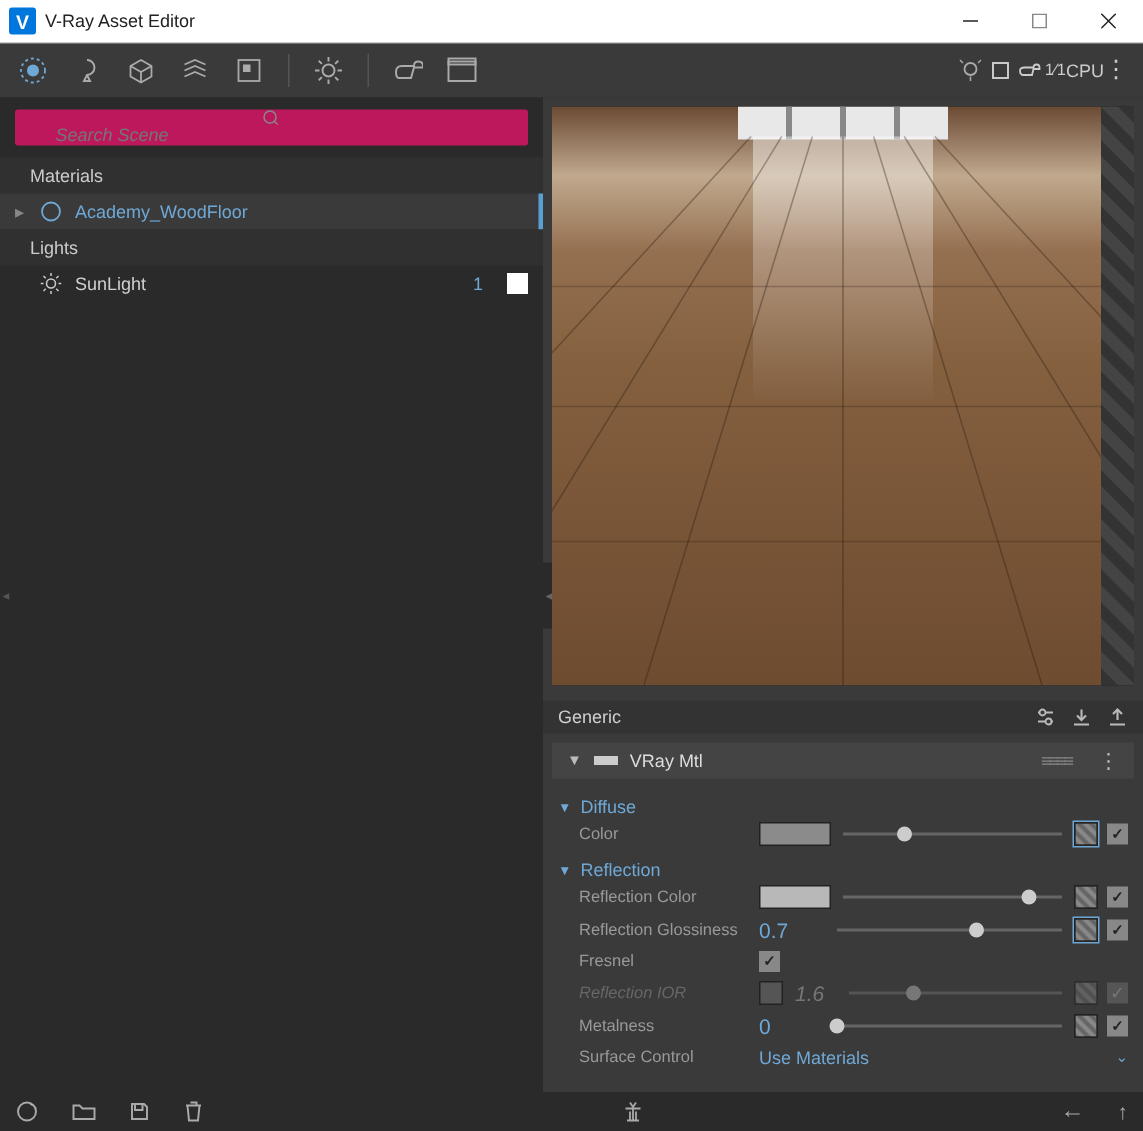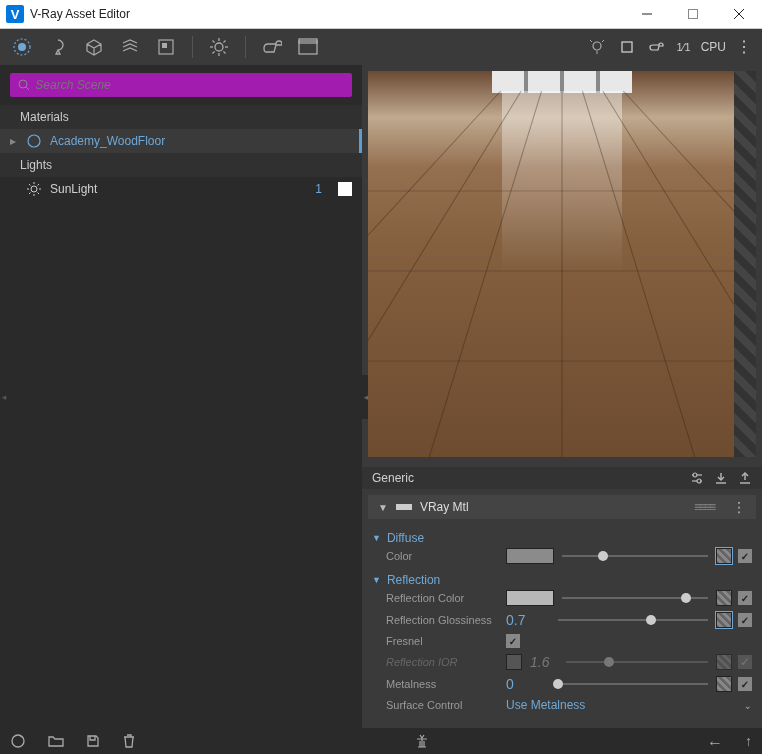--- a/index.html
+++ b/index.html
@@ -7,24 +7,24 @@
 .titlebar { height: 29px; background: #fff; display: flex; align-items: center; padding-left: 6px; border-bottom: 1px solid #ccc; }
 .titlebar .logo { width: 18px; height: 18px; background: #0077dd; display: inline-flex; align-items: center; justify-content: center; color: #fff; font-weight: bold; font-size: 13px; border-radius: 2px; margin-right: 6px; }
 .titlebar .title { color: #222; font-size: 12px; flex: 1; }
 .titlebar .winbtns { display: flex; }
 .titlebar .winbtn { width: 46px; height: 29px; display: flex; align-items: center; justify-content: center; color: #222; }
 .toolbar { height: 36px; background: #3a3a3a; display: flex; align-items: center; }
 .left-toolbar { display: flex; align-items: center; padding-left: 12px; gap: 16px; }
 .toolbar .tbi { width: 20px; height: 20px; display: flex; align-items: center; justify-content: center; color: #aaa; position: relative; }
 .toolbar .tbi.active { color: #6fa8d6; }
 .toolbar .divider { width: 1px; height: 22px; background: #555; }
-.right-toolbar { margin-left: auto; display: flex; align-items: center; gap: 10px; padding-right: 10px; color: #ccc; }
+.right-toolbar { margin-left: auto; display: flex; align-items: center; gap: 0; padding-right: 10px; color: #ccc; }
 .main { display: flex; height: calc(754px - 29px - 36px - 26px); }
 .left-panel { width: 362px; background: #2a2a2a; position: relative; display: flex; flex-direction: column; }
-.searchbox { margin: 8px 10px; background: #a21caf; border-radius: 2px; display: flex; align-items: center; height: 24px; padding: 0 8px; }
+.searchbox { margin: 8px 10px; background: #be185d; border-radius: 2px; display: flex; align-items: center; height: 24px; padding: 0 24px; flex-direction: column; }
 .searchbox input { background: transparent; border: none; color: #ccc; font-style: italic; width: 100%; outline: none; }
 .section-header { background: #303030; padding: 5px 20px; color: #ccc; font-size: 12px; }
 .tree-item { display: flex; align-items: center; padding: 4px 10px; gap: 8px; }
 .tree-item.sel { background: #3a3a3a; border-right: 3px solid #5a9fd4; color: #6fa8d6; }
 .tree-item .arrow { width: 8px; color: #888; }
 .tree-item .ic { width: 16px; height: 16px; display: flex; align-items: center; justify-content: center; }
 .tree-item .lbl { flex: 1; }
 .tree-item .cnt { color: #6fa8d6; margin-right: 8px; }
 .tree-item .swatch { width: 14px; height: 14px; background: #fff; }
 .right-panel { flex: 1; background: #3a3a3a; display: flex; flex-direction: column; position: relative; }
@@ -367,21 +367,21 @@
               <div class="track"></div>
               <div class="thumb" style="left:0%"></div>
             </div>
           <div class="tail">
             <div class="tex-btn"></div>
             <div class="chk on">✓</div>
           </div>
         </div>
         <div class="prop-row">
           <span class="pl">Surface Control</span>
-          <span style="color:#6fa8d6;flex:1">Use Metalness</span>
+          <span style="color:#6fa8d6;flex:1">Use Materials</span>
           <span style="color:#6fa8d6;font-size:10px">⌄</span>
         </div>
       </div>
     </div>
   </div>
 </div>
 
 <div class="statusbar">
   <span>
       <svg width="16" height="16">

